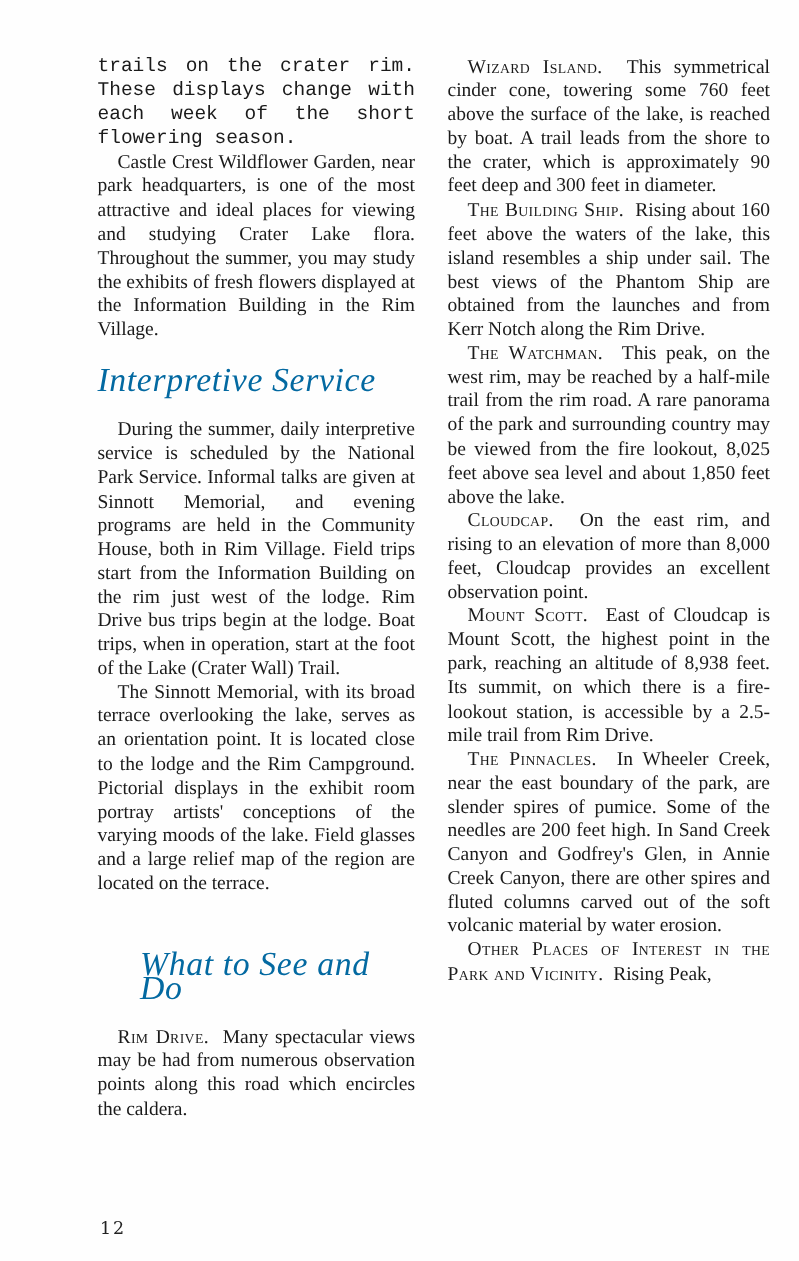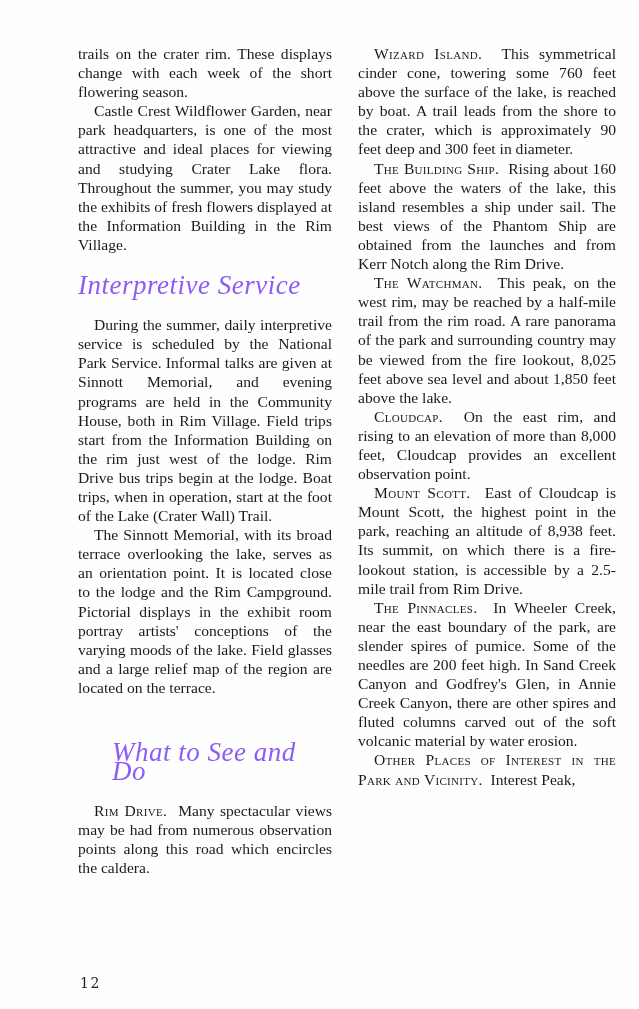--- a/index.html
+++ b/index.html
@@ -2,23 +2,23 @@
 <html><head>
 <meta charset="utf-8">
 <style>
   html, body { margin: 0; padding: 0; background: #ffffff; }
   body { width: 639px; height: 1009px; position: relative; overflow: hidden; color: #1a1a1a; }
   .page { position: absolute; left: 0; top: 0; width: 639px; height: 1009px; background: #fefefe; }
   .col { position: absolute; top: 44px; font-family: "DejaVu Serif", "Liberation Serif", serif; font-size: 13.4px; line-height: 19.1px; text-align: justify; }
   .col.left { left: 78px; width: 254px; }
   .col.right { left: 342px; width: 258px; margin-left: 16px; }
   .col p { margin: 0; text-indent: 16px; hyphens: manual; }
-  .col p.noindent { text-indent: 0; }
+  .col p.noindent { text-indent: 0; font-family: Liberation Mono, monospace; }
   .sc { font-variant: small-caps; letter-spacing: 0.3px; }
-  h2 { font-family: "Liberation Serif", "DejaVu Serif", serif; font-style: italic; font-weight: normal; font-size: 27px; margin: 0; letter-spacing: 0.5px; color: #8b5cf6; text-align: left; }
+  h2 { font-family: "Liberation Serif", "DejaVu Serif", serif; font-style: italic; font-weight: normal; font-size: 27px; margin: 0; letter-spacing: 0.5px; color: #0369a1; text-align: left; }
   h2.h-interp { margin-top: 22px; margin-bottom: 20px; }
   h2.h-what { margin-top: 46px; margin-bottom: 20px; margin-left: 34px; }
   .folio { position: absolute; left: 80px; top: 975px; font-family: "DejaVu Serif", serif; font-size: 14px; letter-spacing: 1.5px; font-weight: normal; color: #222; }
   .text { font-family: "Liberation Serif", "DejaVu Serif", serif; font-size: 15.6px; line-height: 19.1px; }
 </style>
 </head>
 <body>
 
 <div class="page">
 
@@ -34,17 +34,17 @@
     <p><span class="sc">Rim Drive.</span>&nbsp; <span>Many spectacular views may be had from numerous observation points along this road which encircles the caldera.</span></p>
   </div>
 
   <div class="col right text">
     <p><span class="sc">Wizard Island.</span>&nbsp; <span>This symmetrical cinder cone, towering some 760 feet above the surface of the lake, is reached by boat. A trail leads from the shore to the crater, which is approximately 90 feet deep and 300 feet in diameter.</span></p>
     <p><span class="sc">The Building Ship.</span>&nbsp; <span>Rising about 160 feet above the waters of the lake, this island resembles a ship under sail. The best views of the Phantom Ship are obtained from the launches and from Kerr Notch along the Rim Drive.</span></p>
     <p><span class="sc">The Watchman.</span>&nbsp; <span>This peak, on the west rim, may be reached by a half-mile trail from the rim road. A rare panorama of the park and surrounding country may be viewed from the fire lookout, 8,025 feet above sea level and about 1,850 feet above the lake.</span></p>
     <p><span class="sc">Cloudcap.</span>&nbsp; <span>On the east rim, and rising to an elevation of more than 8,000 feet, Cloudcap provides an excellent observation point.</span></p>
     <p><span class="sc">Mount Scott.</span>&nbsp; <span>East of Cloudcap is Mount Scott, the highest point in the park, reaching an altitude of 8,938 feet. Its summit, on which there is a fire-lookout station, is accessible by a 2.5-mile trail from Rim Drive.</span></p>
     <p><span class="sc">The Pinnacles.</span>&nbsp; <span>In Wheeler Creek, near the east boundary of the park, are slender spires of pumice. Some of the needles are 200 feet high. In Sand Creek Canyon and Godfrey's Glen, in Annie Creek Canyon, there are other spires and fluted columns carved out of the soft volcanic material by water erosion.</span></p>
-    <p><span class="sc">Other Places of Interest in the Park and Vicinity.</span>&nbsp; <span>Interest Peak,</span></p>
+    <p><span class="sc">Other Places of Interest in the Park and Vicinity.</span>&nbsp; <span>Rising Peak,</span></p>
   </div>
 
   <div class="folio">12</div>
 </div>
 
 </body></html>

